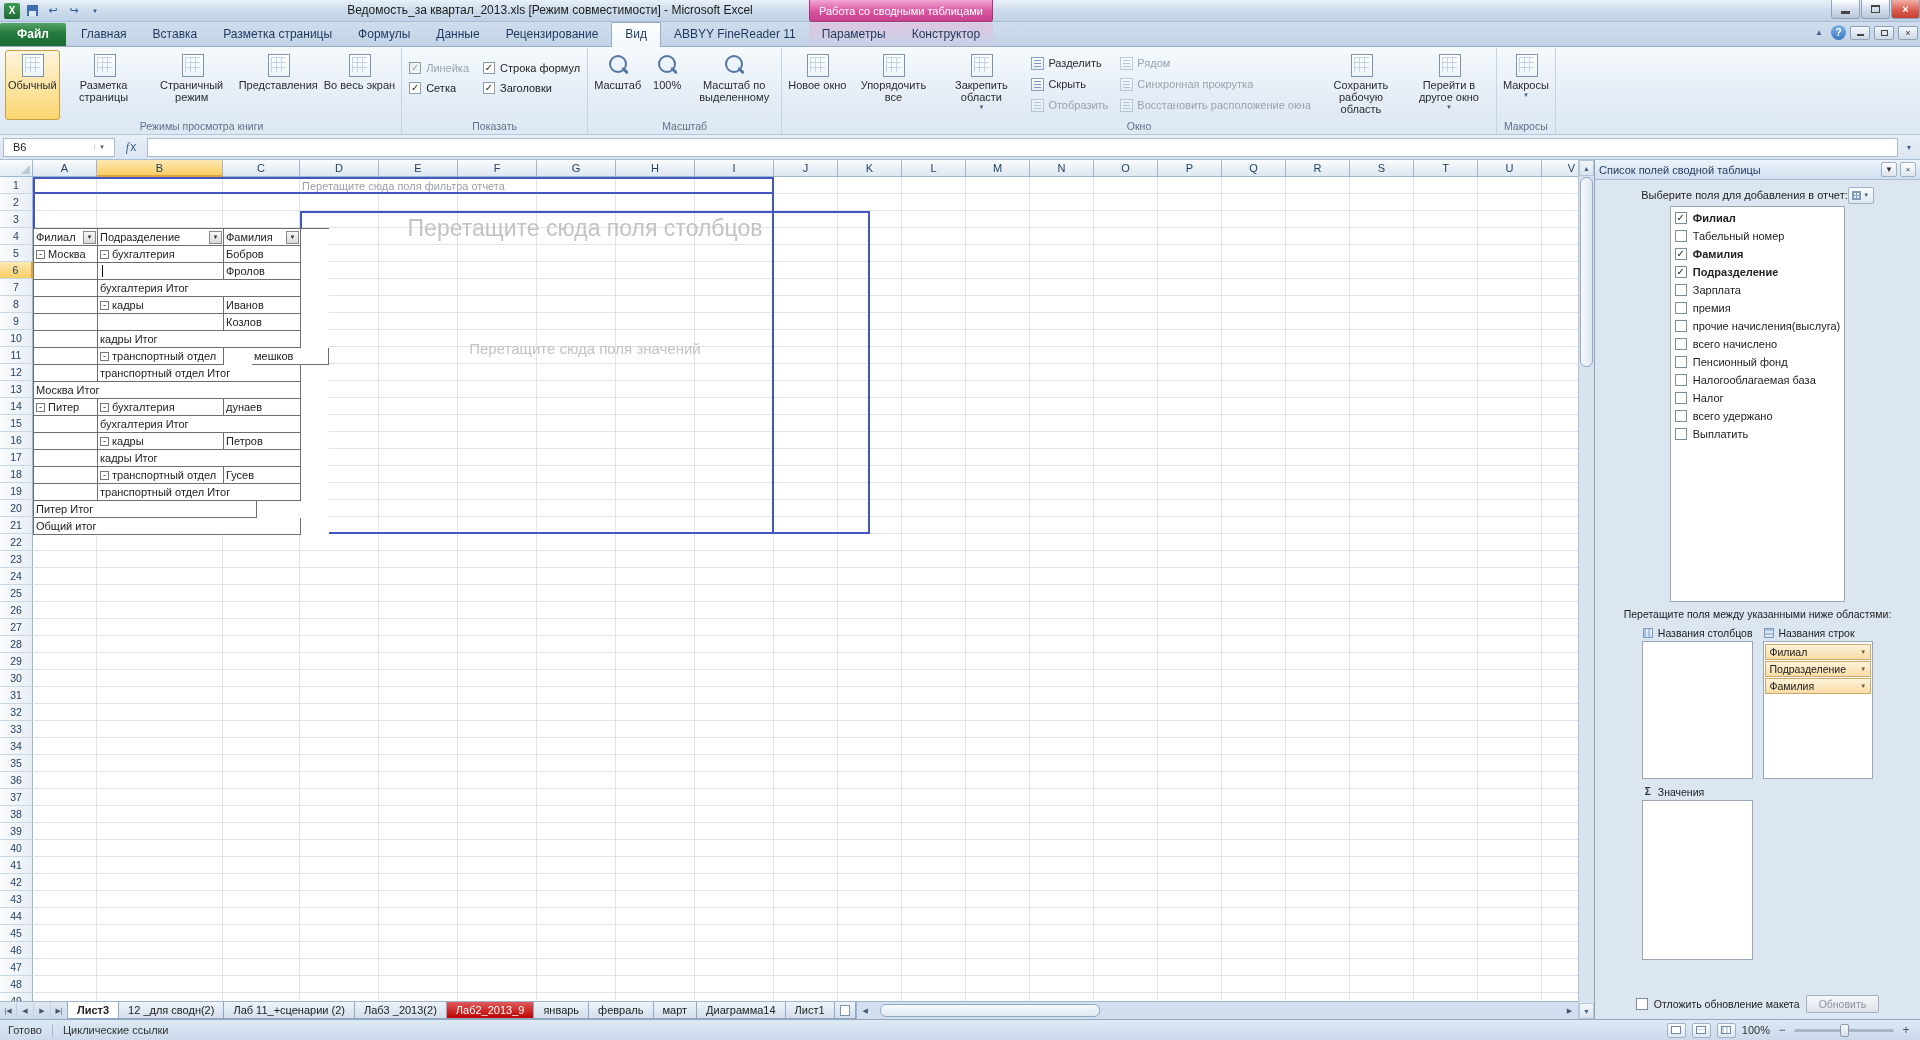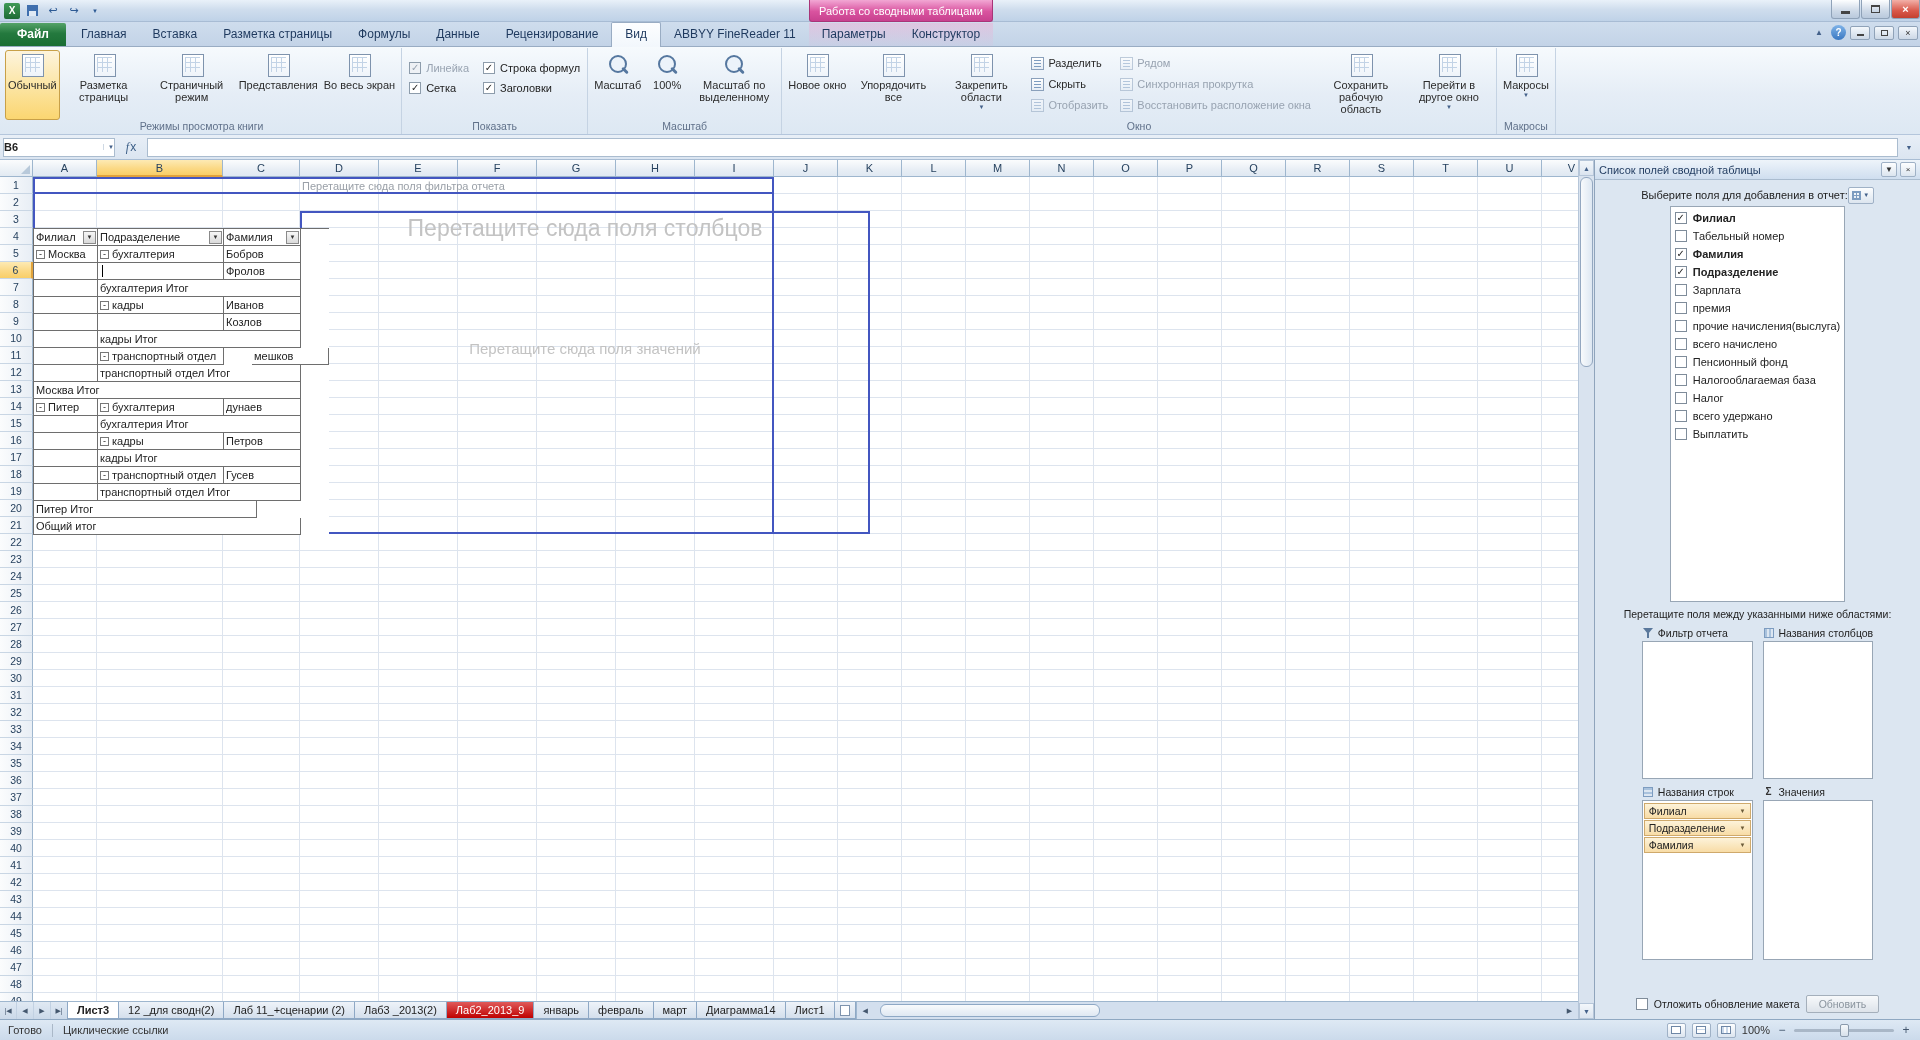--- a/index.html
+++ b/index.html
@@ -58,21 +58,21 @@
   .chk.disabled .cbox { background:#eef1f5; color:#98a3b1; }
   .wincol { display:flex; flex-direction:column; gap:1px; padding:3px 3px 0; }
   .smallbtn { display:flex; align-items:center; gap:4px; height:20px; padding:0 3px; border-radius:2px; white-space:nowrap; color:#2b2b2b; }
   .smallbtn.disabled { color:#98a3b1; }
   .smallbtn.disabled .sicon { opacity:.5; }
   .sicon { width:13px; height:13px; background:linear-gradient(#fff,#e6edf5); border:1px solid #8aa0bb; position:relative; flex:none; }
   .sicon::after { content:''; position:absolute; left:2px; top:5px; right:2px; height:1px; background:#7d9cc0; box-shadow:0 3px 0 #7d9cc0, 0 -3px 0 #7d9cc0; }
 
   
   .formula-bar { height:25px; flex:none; background:linear-gradient(#e8eff7,#dbe5f1); border-bottom:1px solid #a9bdd4; display:flex; align-items:center; padding:2px 3px; gap:3px; }
-  .namebox { width:112px; height:19px; background:#fff; border:1px solid #aabccf; display:flex; align-items:center; padding:0 0;font-weight:bold; }
+  .namebox { width:112px; height:19px; background:#fff; border:1px solid #aabccf; display:flex; align-items:center; padding:0 9px; }
   .nb-dd { margin-left:auto; font-size:6px; color:#44618a; border-left:1px solid #cfd9e4; padding-left:4px; }
   .fxbtn { width:26px; height:19px; display:flex; align-items:center; justify-content:center; font-size:12px; color:#3a5d86; border:1px solid transparent; }
   .fxbtn i { font-family:"Liberation Serif", serif; margin-right:1px; }
   .fxfield { flex:1; height:19px; background:#fff; border:1px solid #aabccf; padding:0 4px; line-height:17px; }
   .fb-expand { width:16px; height:19px; text-align:center; color:#44618a; font-size:7px; line-height:19px; }
 
   
   .main { flex:1; display:flex; min-height:0; }
   .sheet-col { flex:1; min-width:0; display:flex; flex-direction:column; background:#fff; }
   .grid-head { height:17px; flex:none; display:flex; overflow:hidden; }
@@ -172,20 +172,21 @@
   <div class="titlebar">
     <div class="qat">
       <div class="appicon">X</div>
       <div class="qbtn">
           <span class="icon-save"></span>
         </div>
       <div class="qbtn">↩</div>
       <div class="qbtn">↪</div>
       <div class="qbtn" style="font-size:6px;">▼</div>
     </div>
+    <div class="title-text">Ведомость_за квартал_2013.xls [Режим совместимости] - Microsoft Excel</div>
     <div class="ctx-badge" style="left: 809px; width: 184px;">Работа со сводными таблицами</div>
     <div class="winbtns">
       <div class="wbtn">
           <span class="glyph-min"></span>
         </div>
       <div class="wbtn">
           <span class="glyph-max"></span>
         </div>
       <div class="wbtn close">×</div>
     </div>
@@ -723,27 +724,20 @@
             </div>
             <div class="fld">
               <span class="fbox"></span>
               <span class="flbl">Выплатить</span>
             </div>
           </div>
         <div class="drag-lbl">Перетащите поля между указанными ниже областями:</div>
         <div class="areas">
             <div class="area">
               <div class="area-head">
-                <span class="aicon icon-filter"></span>
-                <span class="aname">Фильтр отчета</span>
-              </div>
-              <div class="area-box"></div>
-            </div>
-            <div class="area">
-              <div class="area-head">
                 <span class="aicon icon-columns"></span>
                 <span class="aname">Названия столбцов</span>
               </div>
               <div class="area-box"></div>
             </div>
             <div class="area">
               <div class="area-head">
                 <span class="aicon icon-rows"></span>
                 <span class="aname">Названия строк</span>
               </div>

